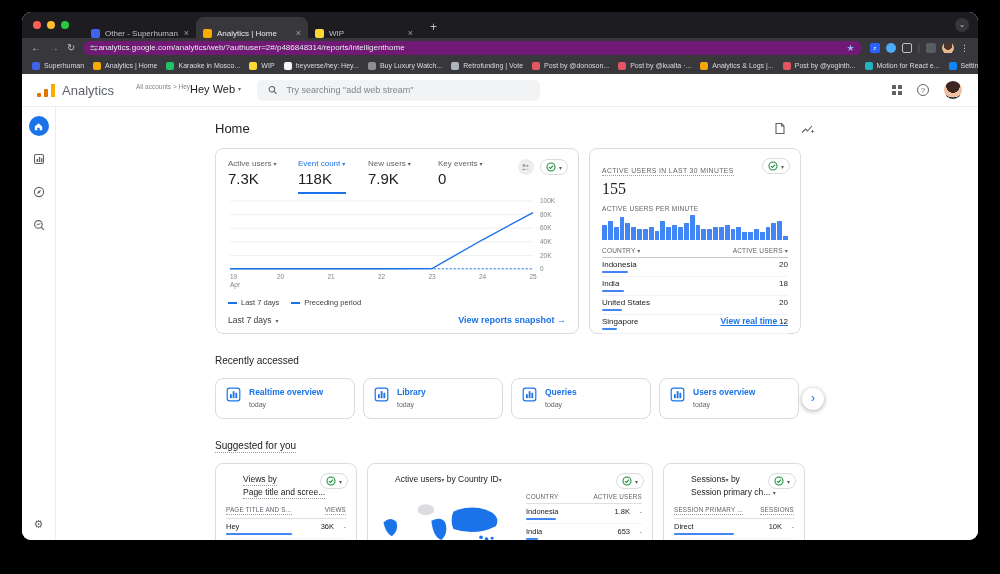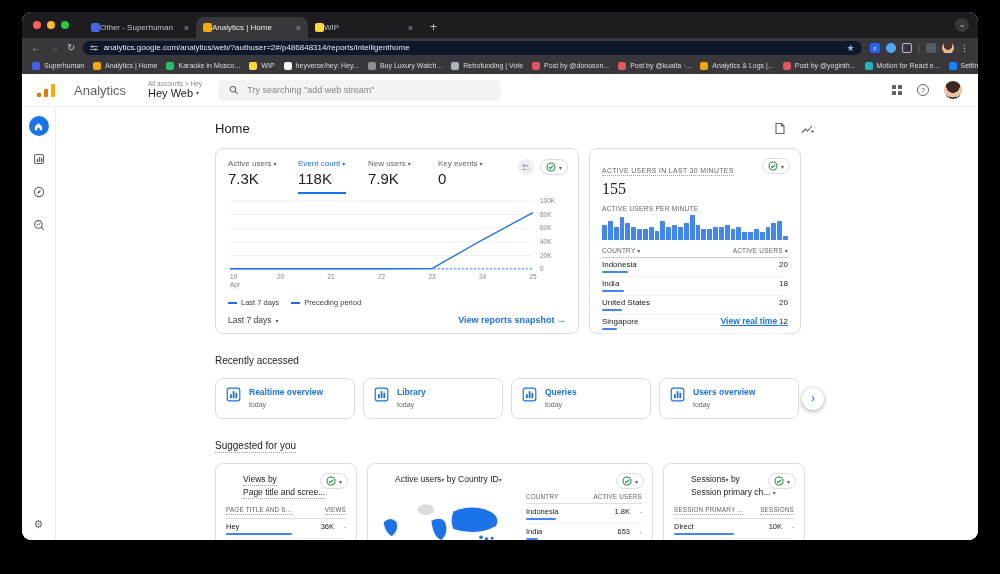--- a/index.html
+++ b/index.html
@@ -8,36 +8,36 @@
 
   .window { position:absolute; left:22px; top:12px; width:956px; height:528px; border-radius:9px;
             overflow:hidden; background:#fff; box-shadow:0 10px 40px rgba(0,0,0,.7); }
 
   
   .tabstrip { height:26px; background:#1d1c21; display:flex; align-items:flex-end; padding-left:10px; position:relative; }
   .traffic { display:flex; gap:6px; align-items:center; position:absolute; left:11px; top:9px; }
   .light { width:8px; height:8px; border-radius:50%; }
   .light.r { background:#ff5f57; } .light.y { background:#febc2e; } .light.g { background:#28c840; }
   .tabs { display:flex; margin-left:52px; align-items:flex-end; }
-  .tab { width:112px; height:21px; display:flex; align-items:center; padding:0 7px;
+  .tab { width:112px; height:21px; display:flex; align-items:flex-end; gap:5px; padding:0 7px;
          font-size:8px; color:#bdc1c6; border-radius:8px 8px 0 0; white-space:nowrap; overflow:hidden; }
   .tab.active { background:#38373c; color:#e8eaed; }
   .tab .fav { width:9px; height:9px; border-radius:2px; flex:none; }
   .tab .lbl { overflow:hidden; text-overflow:ellipsis; flex:1; }
   .tab .close { color:#9aa0a6; font-size:9px; flex:none; }
   .newtab { color:#bdc1c6; font-size:12px; margin-left:10px; margin-bottom:4px; }
   .tab-chevron { position:absolute; right:9px; top:6px; width:14px; height:14px; border-radius:50%;
                  background:#37363b; color:#bdc1c6; font-size:8px; line-height:13px; text-align:center; }
 
   
   .toolbar { height:19px; background:#38373c; display:flex; align-items:center; padding:0 9px; gap:8px; }
   .nav-ic { color:#c3c7cb; font-size:10px; line-height:1; }
   .nav-ic.dim { color:#84888c; }
-  .urlbar { flex:1; height:14px; background:#0f172a; border-radius:7px; display:flex; align-items:center;
-            padding:0 7px; gap:5px; min-width:0; }
+  .urlbar { flex:1; height:14px; background:#701a75; border-radius:7px; display:flex; align-items:center;
+            padding:0 7px; min-width:0; }
   .url-txt { color:#e8eaed; font-size:8px; white-space:nowrap; overflow:hidden; flex:1; }
   .url-star { color:#8ab4f8; font-size:9px; }
   .exts { display:flex; align-items:center; gap:6px; }
   .ext { width:10px; height:10px; border-radius:2px; font-size:6px; color:#fff; text-align:center; line-height:10px; }
   .ext.z { background:#2962ff; } .ext.o { background:#4dabf7; border-radius:50%; }
   .ext.box { background:none; border:1px solid #bdc1c6; }
   .ext.grey { background:#5a5b5f; }
   .sep { color:#5f6368; font-size:9px; }
   .avatar-sm { width:12px; height:12px; border-radius:50%;
                background:radial-gradient(circle at 50% 30%, #4e342e 0 40%, #e8b98f 41% 75%, #37474f 76%); }
@@ -49,22 +49,22 @@
   .bm { display:flex; align-items:center; gap:4px; font-size:7px; color:#dadce0; white-space:nowrap; flex:none; }
   .bm .fav { width:8px; height:8px; border-radius:2px; flex:none; }
 
   
   .ga { height:466px; background:#fff; display:flex; flex-direction:column; }
   .ga-header { height:33px; display:flex; align-items:center; flex:none; border-bottom:1px solid #ebedef; }
   .logo-wrap { display:flex; align-items:end; gap:2px; margin-left:15px; height:13px; }
   .lg-b { background:#e37400; border-radius:1px; }
   .lg-1 { width:4px; height:4px; } .lg-2 { width:4px; height:8px; margin-left:1px; }
   .lg-3 { width:4px; height:13px; background:#f9ab00; margin-left:1px; }
-  .logo-txt { font-size:13px; color:#5f6368; margin-left:19px; }
-  .account { display:flex; flex-direction:column; margin-left:22px; line-height:1.2; }
+  .logo-txt { font-size:13px; color:#5f6368; margin-left:7px; }
+  .account { display:flex; flex-direction:row; margin-left:22px; line-height:1.2; }
   .acct-crumb { font-size:6.5px; color:#80868b; }
   .acct-name { font-size:11px; color:#202124; display:flex; align-items:center; gap:3px; }
   .caret { font-size:6px; color:#5f6368; }
   .searchbar { margin-left:16px; width:283px; height:21px; background:#f1f3f4; border-radius:5px;
                display:flex; align-items:center; gap:9px; padding:0 11px; }
   .searchbar input { border:none; background:none; outline:none; font-size:9px; color:#3c4043; width:100%;
                      font-family:"Liberation Sans","DejaVu Sans",sans-serif; }
   .searchbar input::placeholder { color:#80868b; }
   .hdr-right { margin-left:auto; display:flex; align-items:center; gap:15px; padding-right:16px; }
   .grid-ic { display:grid; grid-template-columns:4px 4px; grid-gap:2px; }

